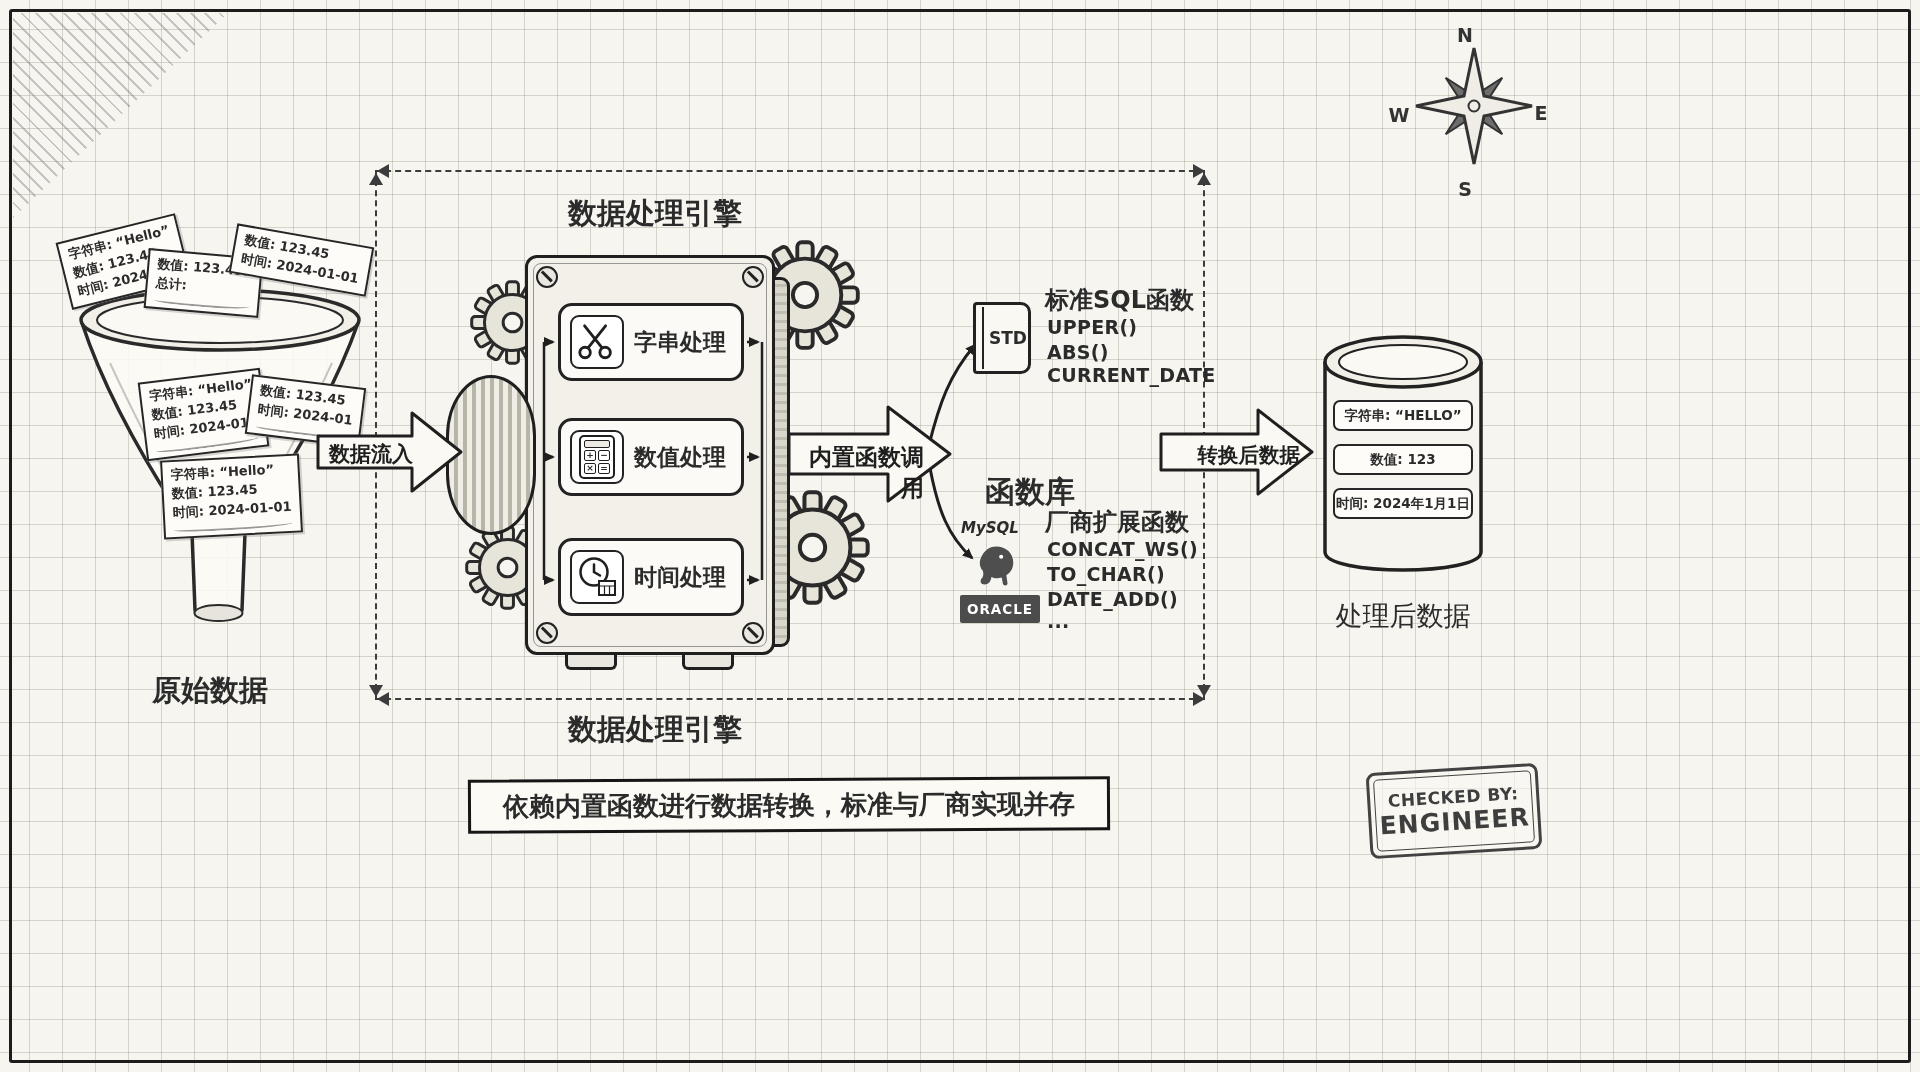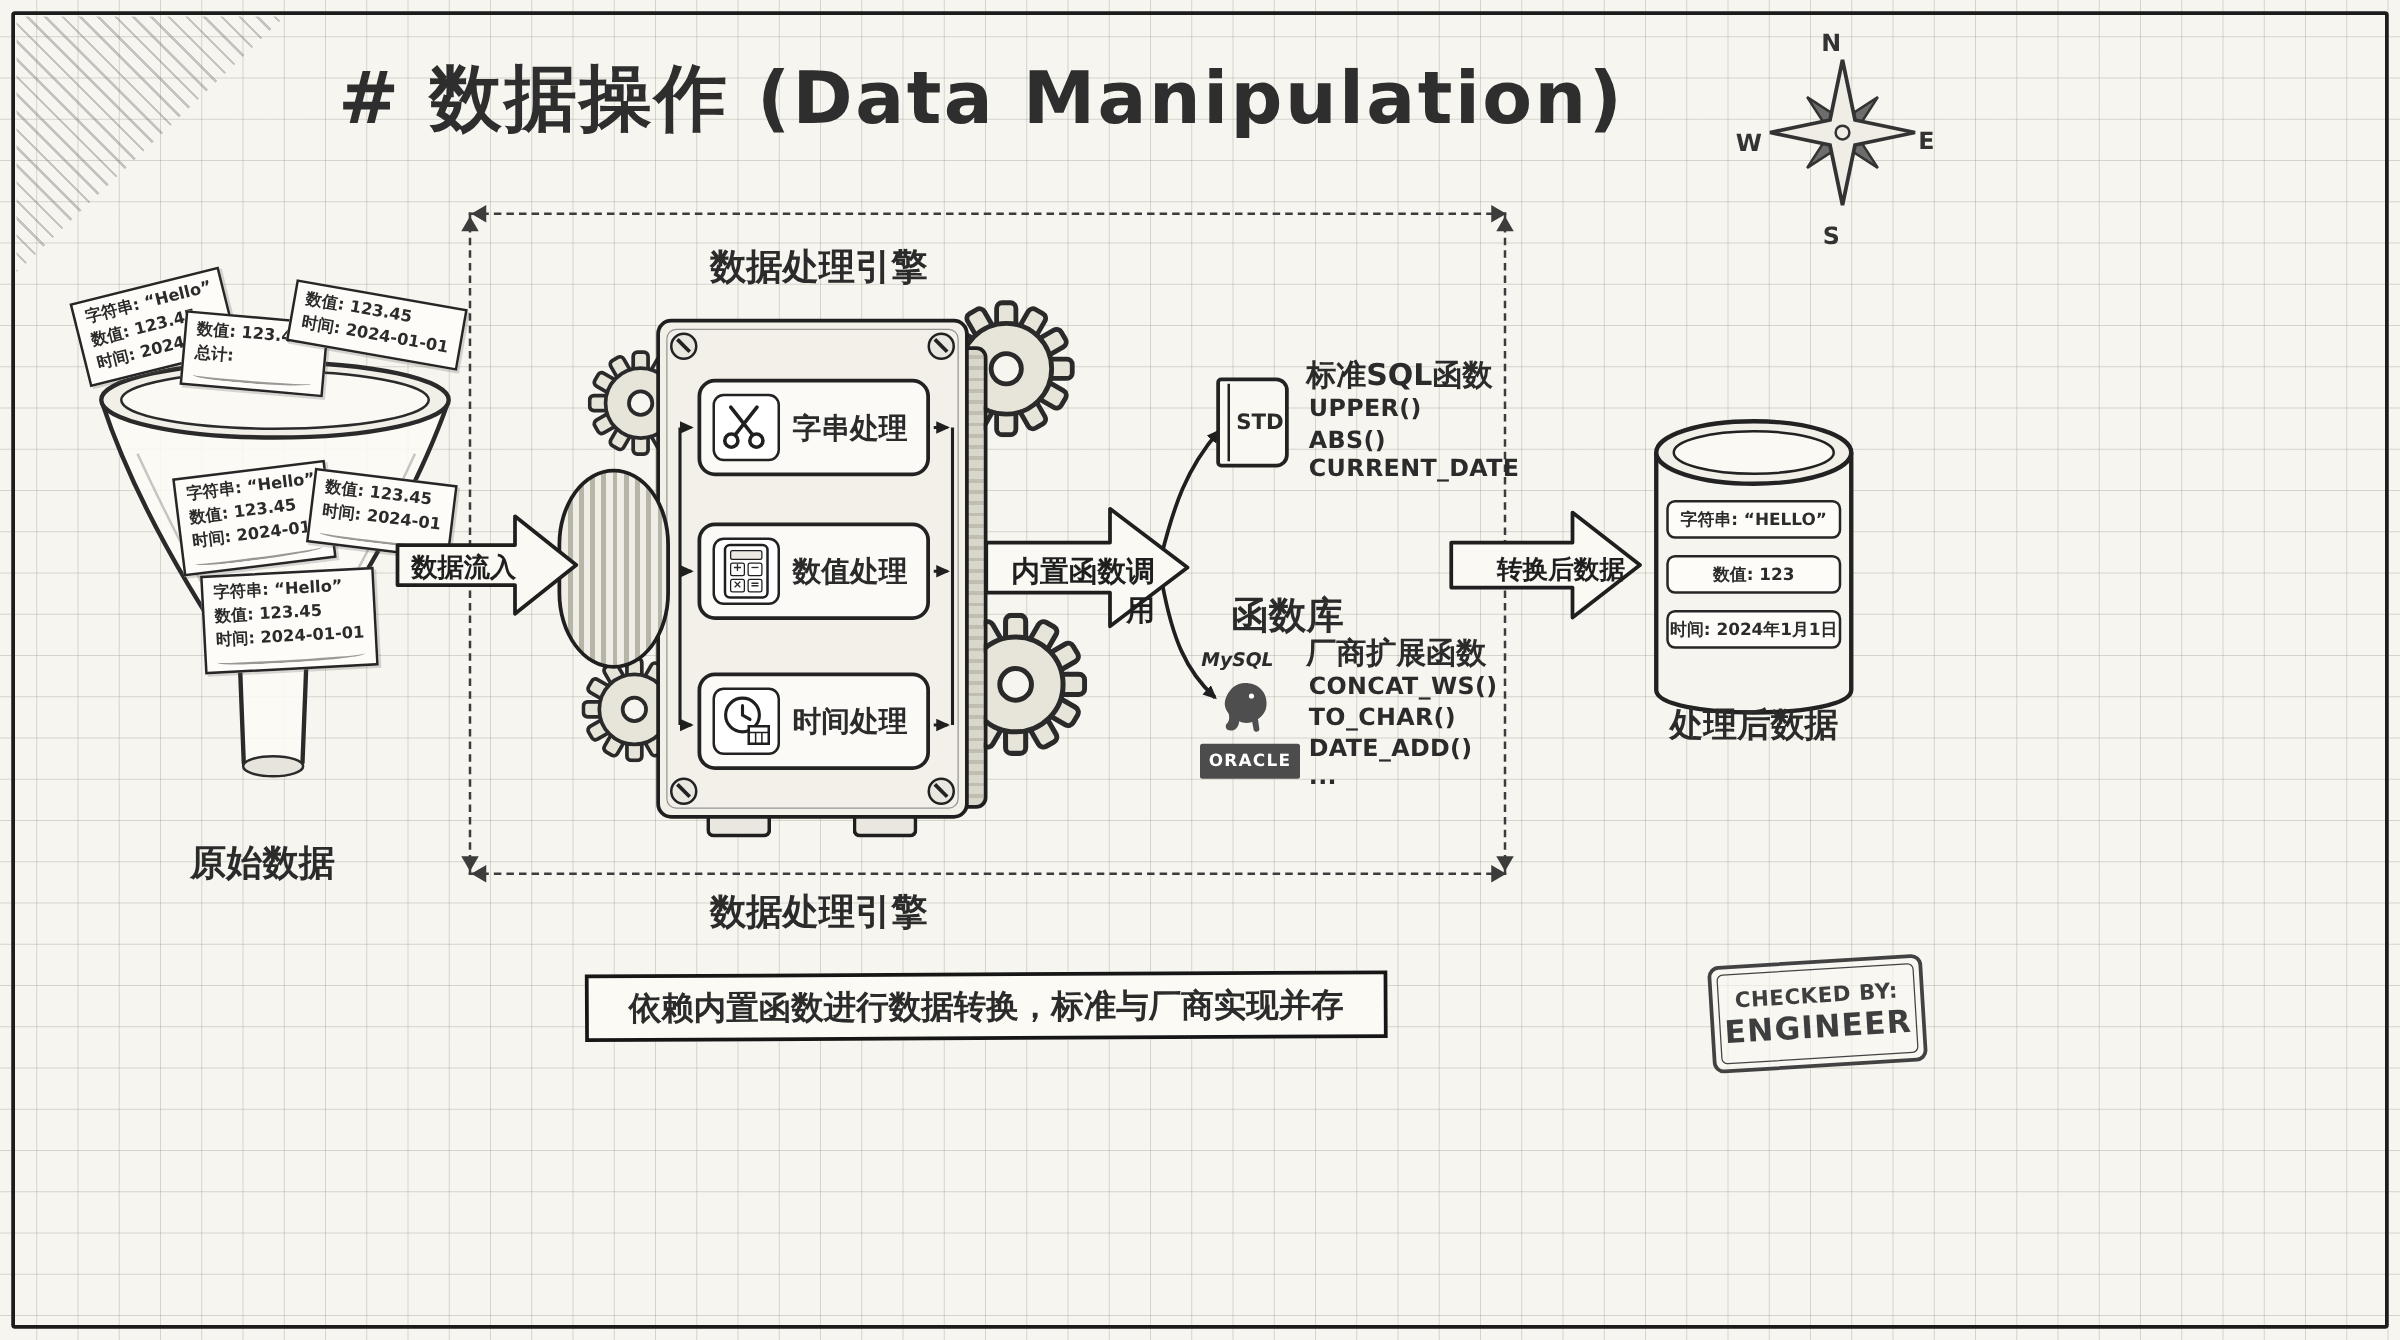--- a/index.html
+++ b/index.html
@@ -86,21 +86,21 @@
   .oracle{position:absolute;left:960px;top:595px;width:80px;height:28px;background:#4c4c4c;color:#fff;
     font-weight:700;font-size:13.5px;display:flex;align-items:center;justify-content:center;
     letter-spacing:1px;border-radius:2px;z-index:2;}
   .curve{position:absolute;z-index:2;}
 
   
   .cylinder{position:absolute;left:1318px;top:328px;width:170px;height:262px;z-index:2;}
   .cyl-row{position:absolute;left:15px;width:140px;height:31px;border:2.5px solid #262626;border-radius:7px;
     background:#fdfcf8;font-size:13.5px;font-weight:700;display:flex;align-items:center;justify-content:center;
     white-space:nowrap;}
-  .out-label{position:absolute;left:1318px;top:562px;width:170px;text-align:center;font-size:27px;font-weight:700;z-index:2;}
+  .out-label{position:absolute;left:1318px;top:598px;width:170px;text-align:center;font-size:27px;font-weight:400;z-index:2;}
 
   
   .note-box{position:absolute;left:468px;top:778px;width:642px;height:54px;border:3px solid #161616;
     background:#fbfaf5;display:flex;align-items:center;justify-content:center;font-size:26px;font-weight:700;
     transform:rotate(-.3deg);z-index:5;}
   .stamp{position:absolute;left:1368px;top:768px;width:172px;height:86px;border:3.5px solid #424242;
     border-radius:9px;transform:rotate(-3.5deg);display:flex;flex-direction:column;align-items:center;
     justify-content:center;color:#3e3e3e;z-index:5;background:rgba(250,249,244,.6);}
   .stamp::before{content:"";position:absolute;inset:4px;border:1.5px solid #424242;border-radius:5px;}
   .stamp .s1{font-size:17px;font-weight:700;letter-spacing:.5px;}
@@ -127,21 +127,20 @@
           <circle cx="50" cy="50" r="33"></circle>
           <circle cx="50" cy="50" r="11" fill="#f6f5ef"></circle>
         </g>
       </symbol>
     </defs>
   </svg>
 
   <div class="hatch"></div>
   <div class="frame"></div>
 
-  <div class="title"># 数据操作 (Data Manipulation)</div>
 
   <div class="compass">
     <svg class="abs" style="left:20px;top:18px" width="124" height="124" viewBox="0 0 124 124">
       <path d="M62,22 L69,55 L102,62 L69,69 L62,102 L55,69 L22,62 L55,55 Z" transform="rotate(45 62 62)" fill="#6d6d6d" stroke="#333" stroke-width="2"></path>
       <path d="M62,4 L72,52 L120,62 L72,72 L62,120 L52,72 L4,62 L52,52 Z" fill="#efede6" stroke="#333" stroke-width="3"></path>
       <circle cx="62" cy="62" r="5.5" fill="#efede6" stroke="#333" stroke-width="2"></circle>
     </svg>
     <span class="dir" style="left:62px;top:-2px">N</span>
     <span class="dir" style="left:138px;top:76px">E</span>
     <span class="dir" style="left:62px;top:152px">S</span>

